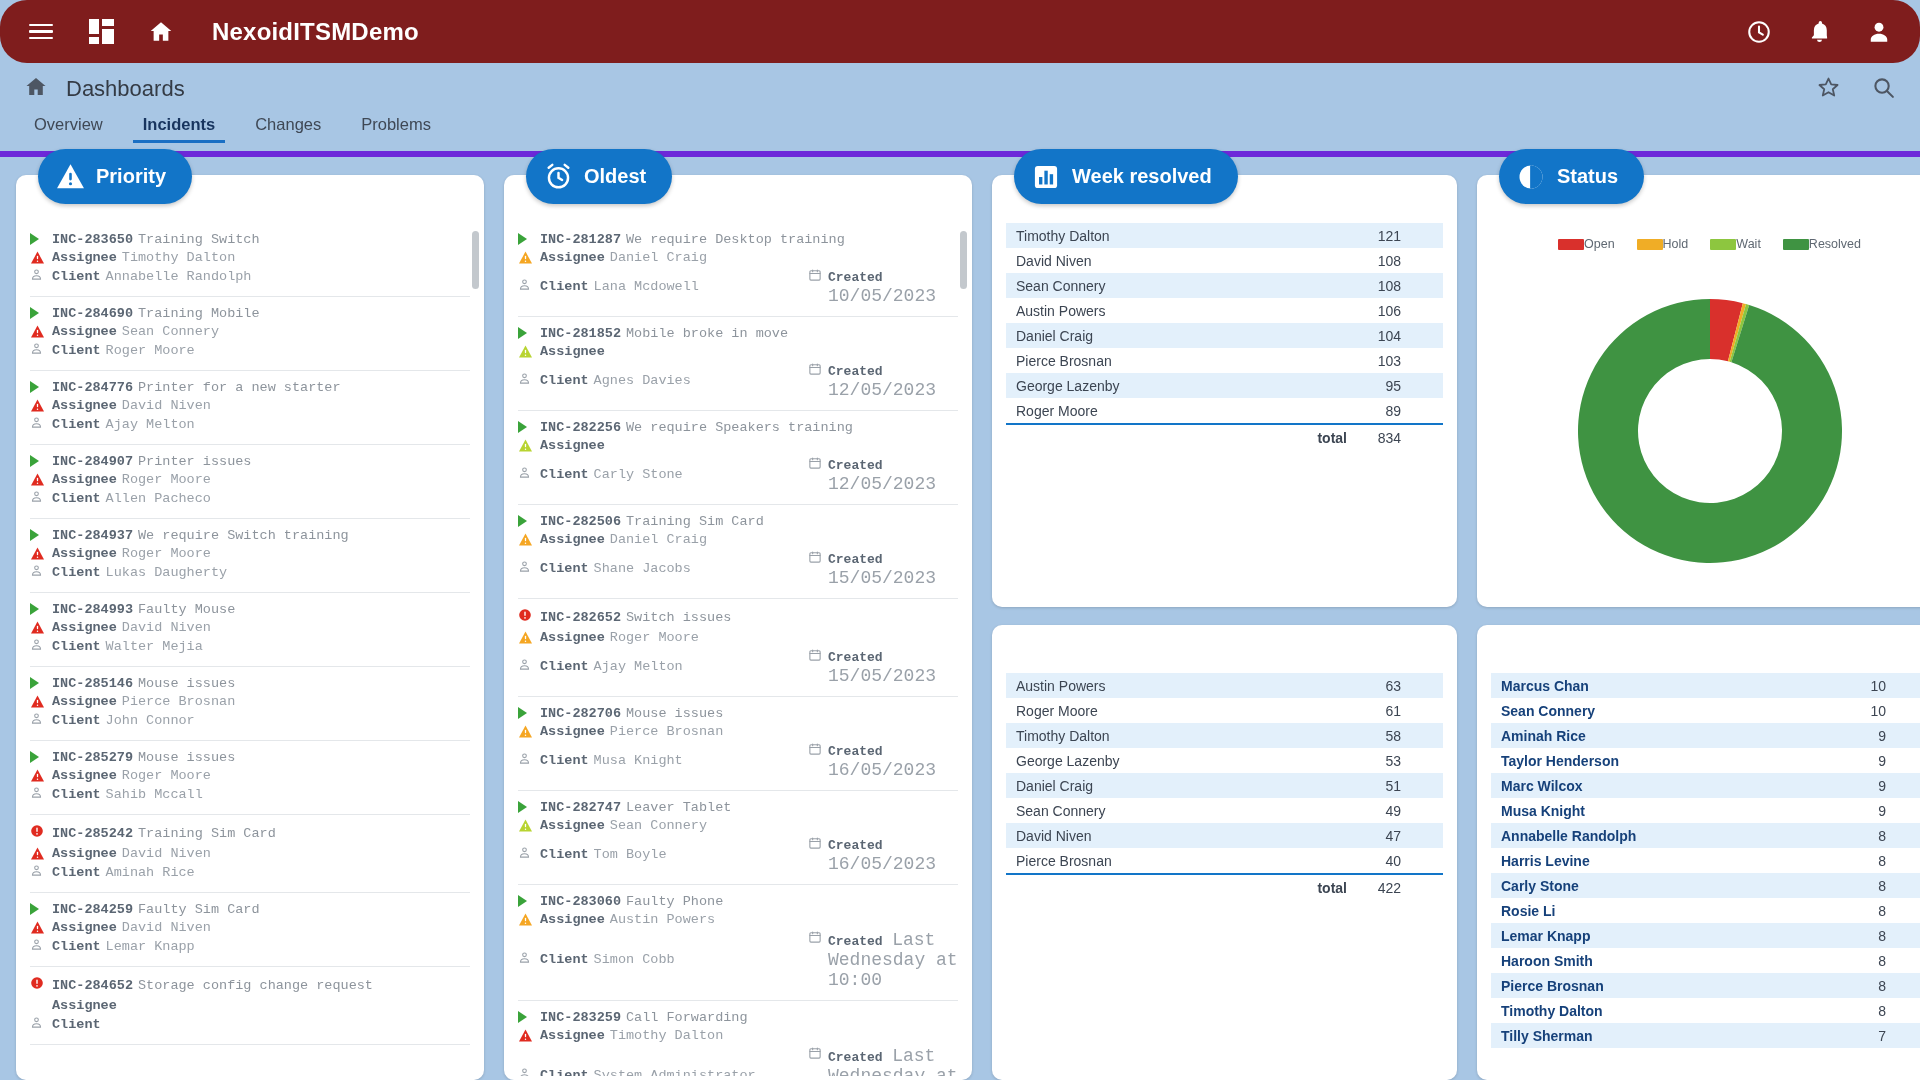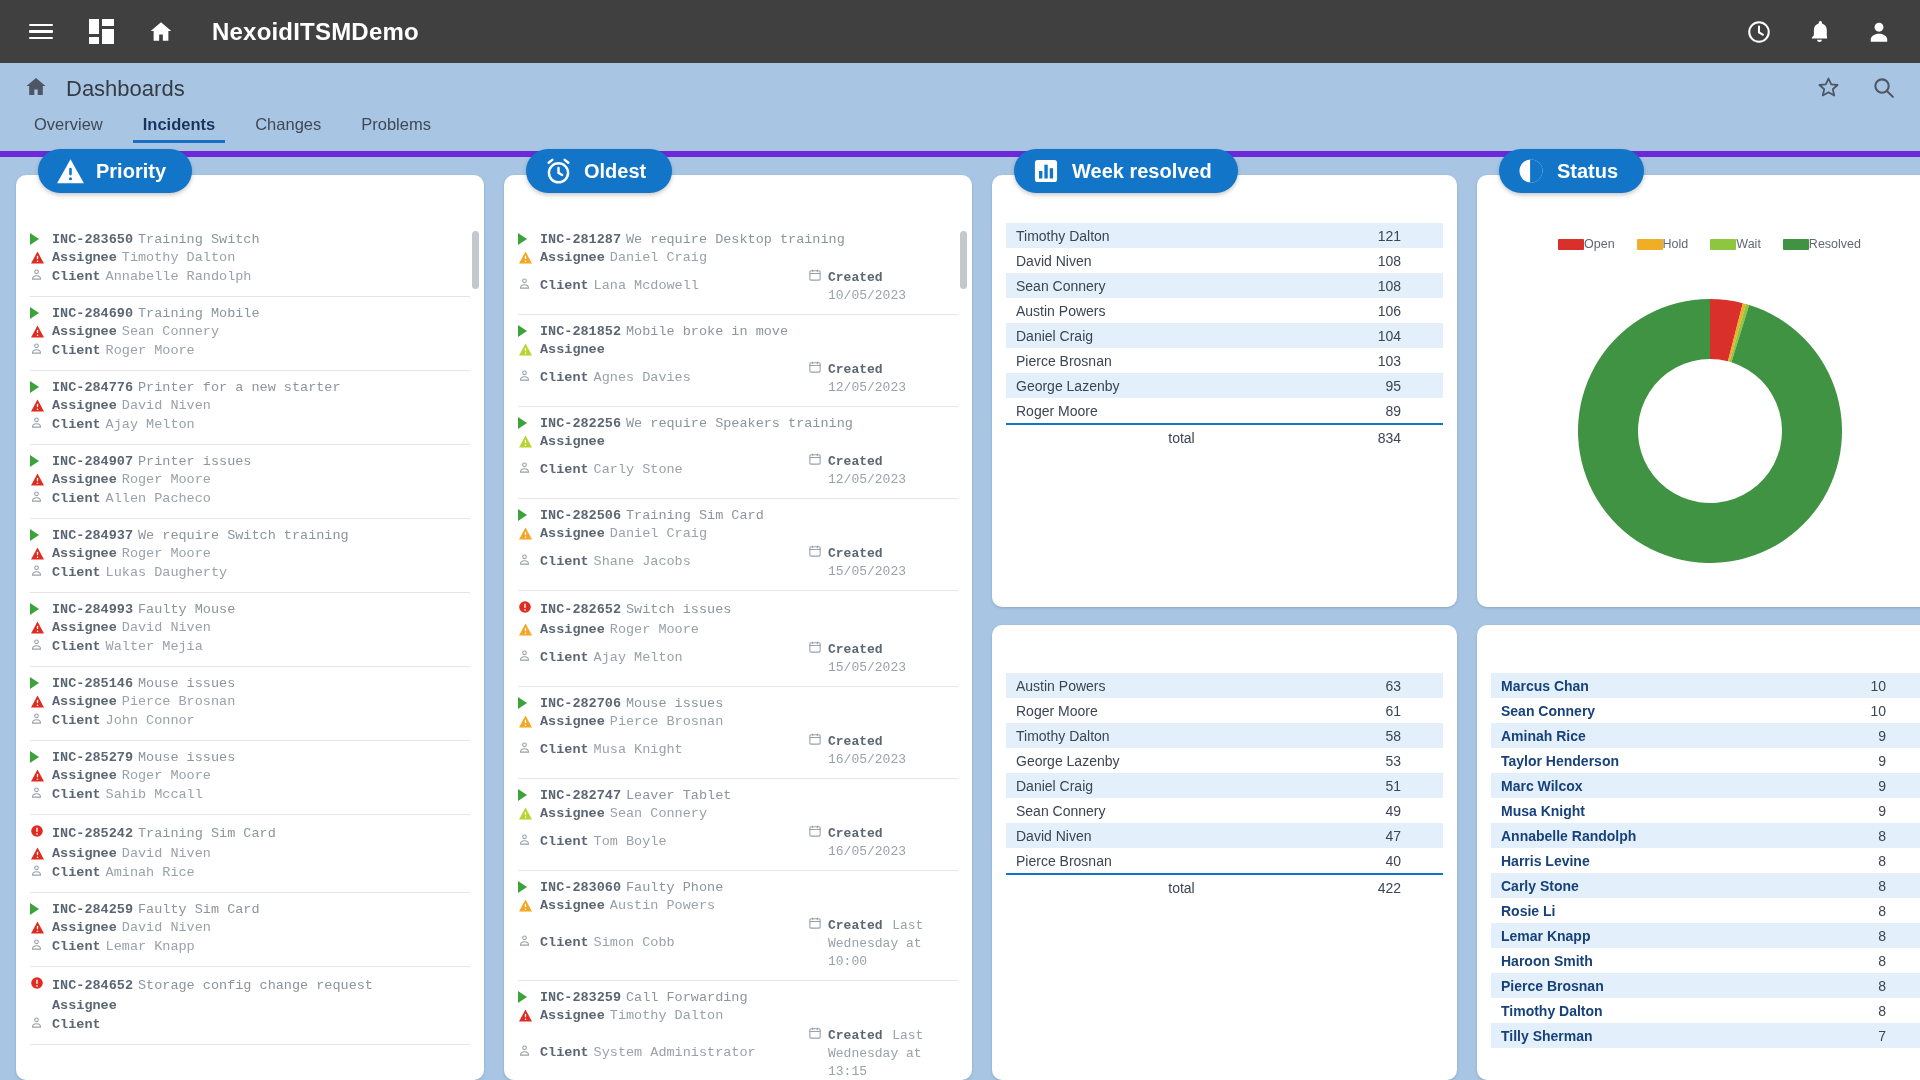--- a/index.html
+++ b/index.html
@@ -6,25 +6,26 @@
   html, body {
     width: 1920px; height: 1080px;
     font-family: "Liberation Sans", sans-serif;
     background: #a8c6e4;
     overflow: hidden;
   }
 
   
   .appbar {
     height: 63px;
-    background: #404040;
+    background: #7f1d1d;
     display: flex;
     align-items: center;
     padding: 0 24px;
     color: #fff;
+    border-radius: 27px;
   }
   .appbar-left { display: flex; align-items: center; gap: 26px; }
   .icon-btn {
     width: 34px; height: 34px;
     display: flex; align-items: center; justify-content: center;
     cursor: pointer;
   }
   .app-title {
     font-size: 24px; font-weight: bold; letter-spacing: .2px;
     margin-left: 8px;
@@ -92,21 +93,21 @@
     position: relative;
     box-shadow: 0 1px 3px rgba(0,0,0,.16);
     overflow: visible;
   }
   .card-tall { grid-row: 1 / span 2; }
 
   
   .pill {
     position: absolute;
     top: -26px; left: 22px;
-    height: 44px;
+    height: 55px;
     background: #1275c8;
     border-radius: 28px;
     display: flex; align-items: center;
     padding: 0 26px 0 12px;
     color: #fff;
     box-shadow: 0 2px 4px rgba(0,0,0,.22);
     z-index: 3;
   }
   .pill .pill-ico {
     width: 40px; height: 40px;
@@ -131,21 +132,21 @@
   .inc-ico { width: 22px; flex: none; display: flex; align-items: center; }
   .inc-id { font-size: 13.5px; font-weight: bold; color: #5b6673; margin-right: 5px; }
   .inc-subj { font-size: 13.5px; color: #8d949c; }
   .inc-key { font-size: 13.5px; font-weight: bold; color: #5b6673; margin-right: 5px; }
   .inc-val { font-size: 13.5px; color: #9aa1a9; }
   .inc-date-wrap {
     margin-left: auto; display: flex; align-items: flex-start; gap: 6px;
     max-width: 150px;
   }
   .inc-date-lbl { font-size: 13px; font-weight: bold; color: #5b6673; }
-  .inc-date-val { font-size: 13px; color: #9aa1a9; margin-top: 20px; }
+  .inc-date-val { font-size: 18px; color: #9aa1a9; margin-top: 20px; }
 
   
   .tri { width: 15px; height: 13px; display:block; }
   
   .play { width:0;height:0;border-left:9px solid #3aa33a;border-top:6px solid transparent;border-bottom:6px solid transparent; }
   
   .person { width: 13px; height: 13px; }
 
   
   .scroll-track {
@@ -164,21 +165,21 @@
     font-size: 14px; color: #3c4552;
     padding: 4.5px 10px;
   }
   tr.odd td { background: #e3f0fb; }
   td.num { text-align: right; width: 90px; padding-right: 42px; }
   .total-row td {
     border-top: 2px solid #1275c8;
     font-size: 14px; color: #3c4552;
     padding-top: 5px;
   }
-  .total-row td.lbl { text-align: center; padding-right: 6px; }
+  .total-row td.lbl { text-align: right; padding-right: 6px; font-weight: bold; }
   .link-name { color: #16417a; font-weight: bold; }
 
   
   .donut-legend {
     position: absolute; top: 62px; left: 0; right: 0;
     display: flex; justify-content: center; gap: 22px;
   }
   .leg { display: flex; align-items: center; gap: 0; }
   .leg-sw { width: 26px; height: 11px; border-radius: 1px; }
   .leg-tx { font-size: 12.5px; color: #5f6872; }

